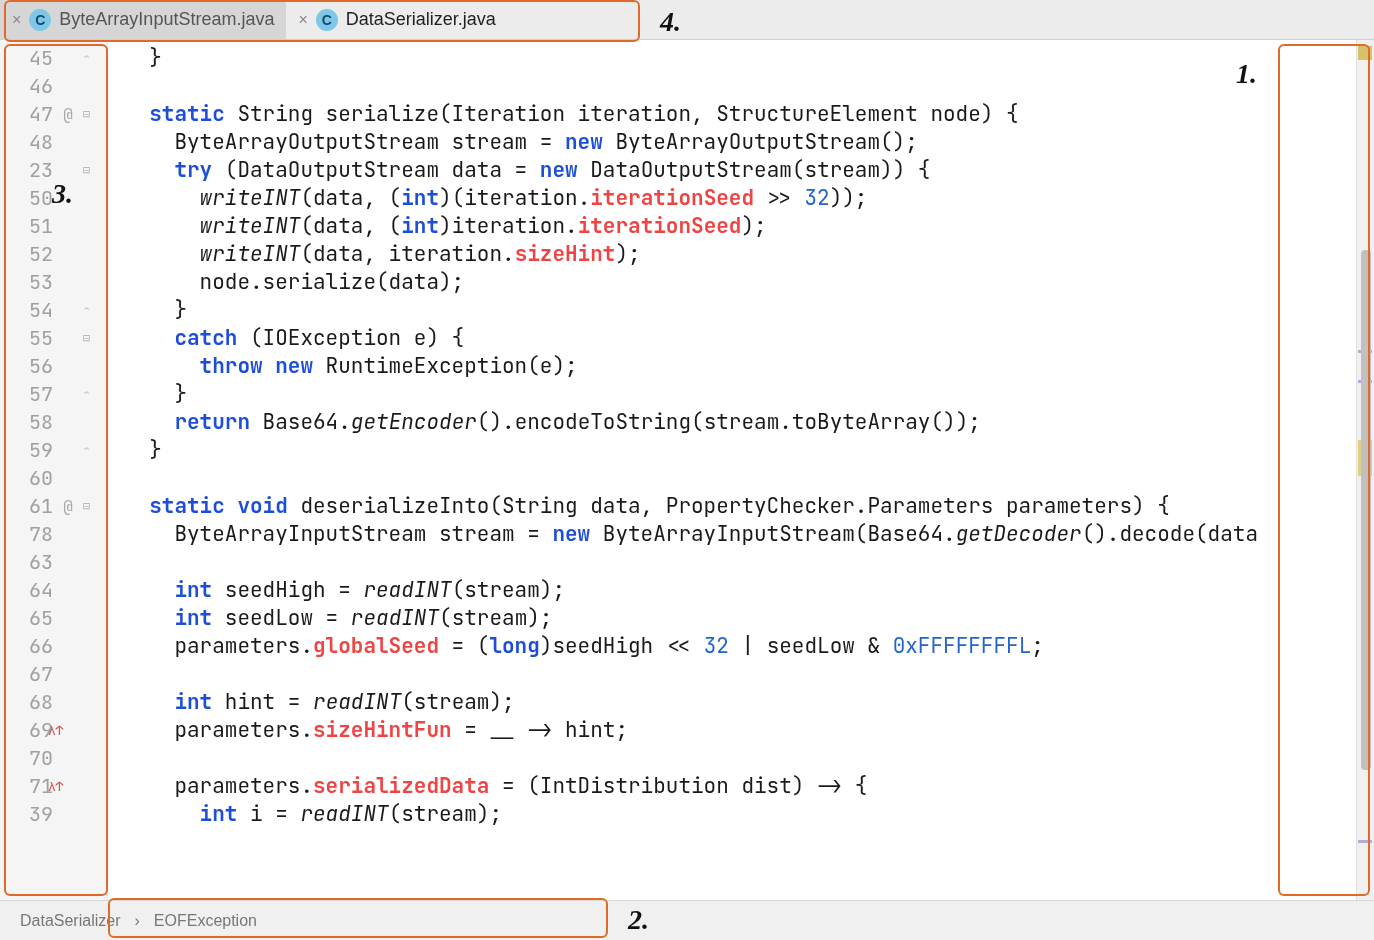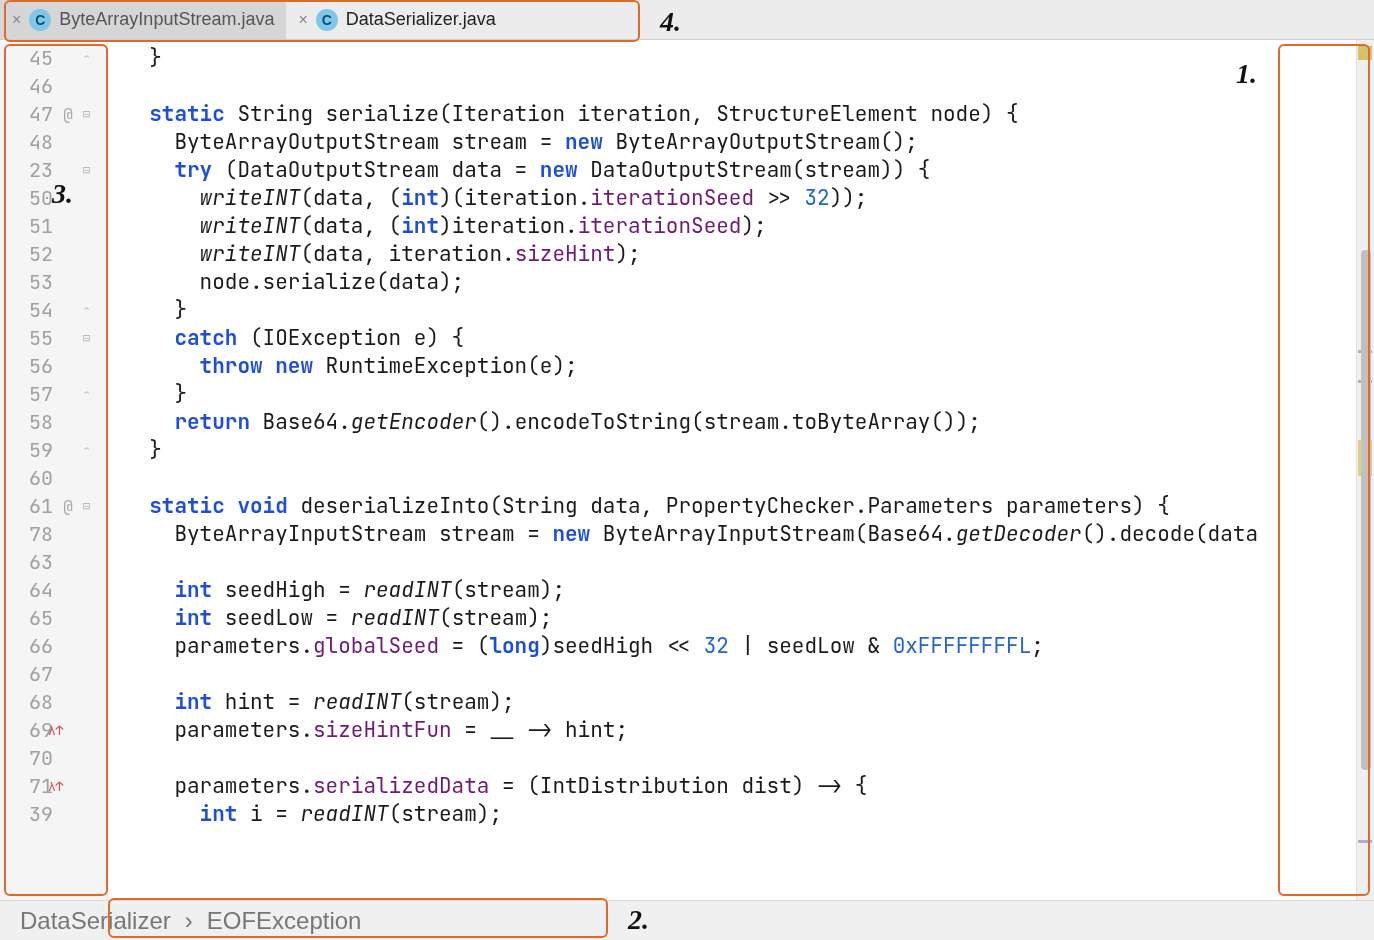--- a/index.html
+++ b/index.html
@@ -73,21 +73,21 @@
   font-size: 21px;
   line-height: 28px;
   padding-top: 4px;
   padding-left: 16px;
   white-space: pre;
   overflow: hidden;
   color: #1a1a1a;
 }
 .code-row { height: 28px; }
 .kw { color: #1d4ed8; font-weight: 700; }
-.fld { color: #701a75; font-weight: 400; }
+.fld { color: #ef4444; font-weight: 700; }
 .call-i { font-style: italic; }
 .num { color: #2266cc; }
 .scroll-strip {
   width: 18px;
   background: #f0f0f0;
   position: relative;
   border-left: 1px solid #e0e0e0;
 }
 .scroll-thumb {
   position: absolute;
@@ -114,21 +114,21 @@
   right: 2px;
   background: #b8a8d8;
 }
 .breadcrumb {
   height: 40px;
   background: #f0f0f0;
   border-top: 1px solid #d8d8d8;
   display: flex;
   align-items: center;
   padding-left: 20px;
-  font-size: 24px;
+  font-size: 16px;
   color: #777;
   gap: 14px;
 }
 .annotation-box {
   position: absolute;
   border: 2px solid #e06a2a;
   border-radius: 6px;
   pointer-events: none;
 }
 .annotation-label {

